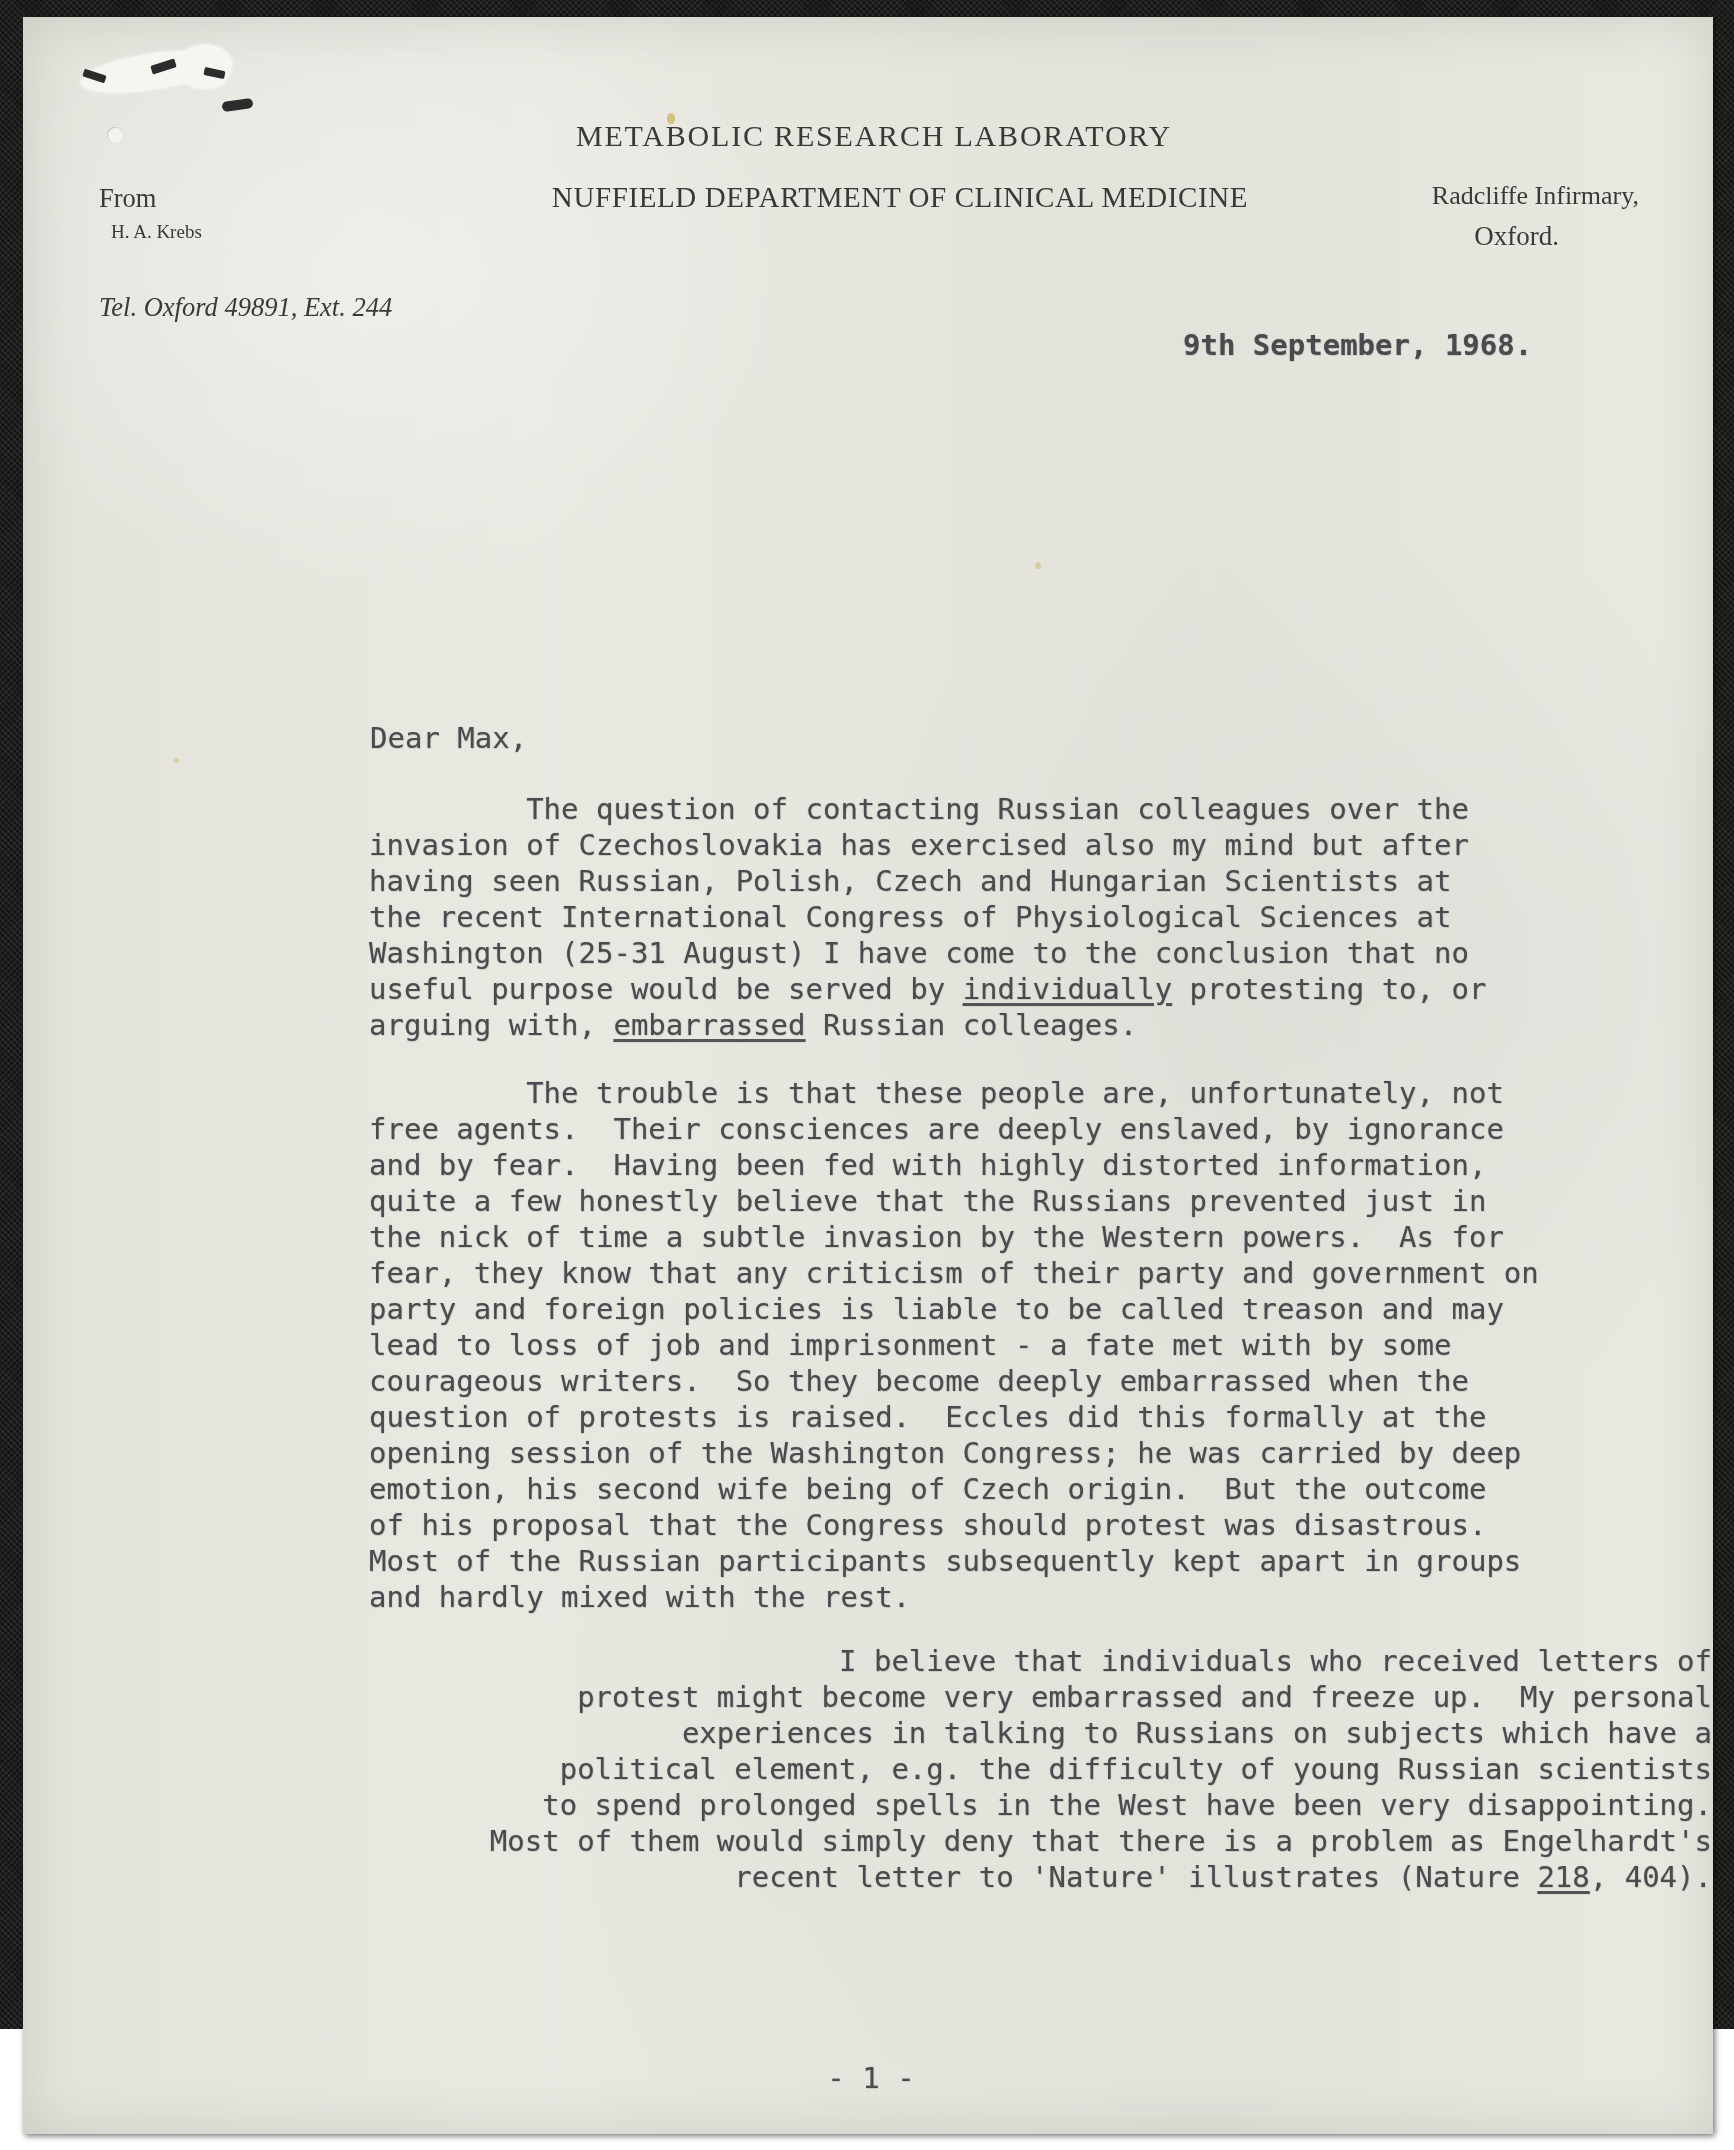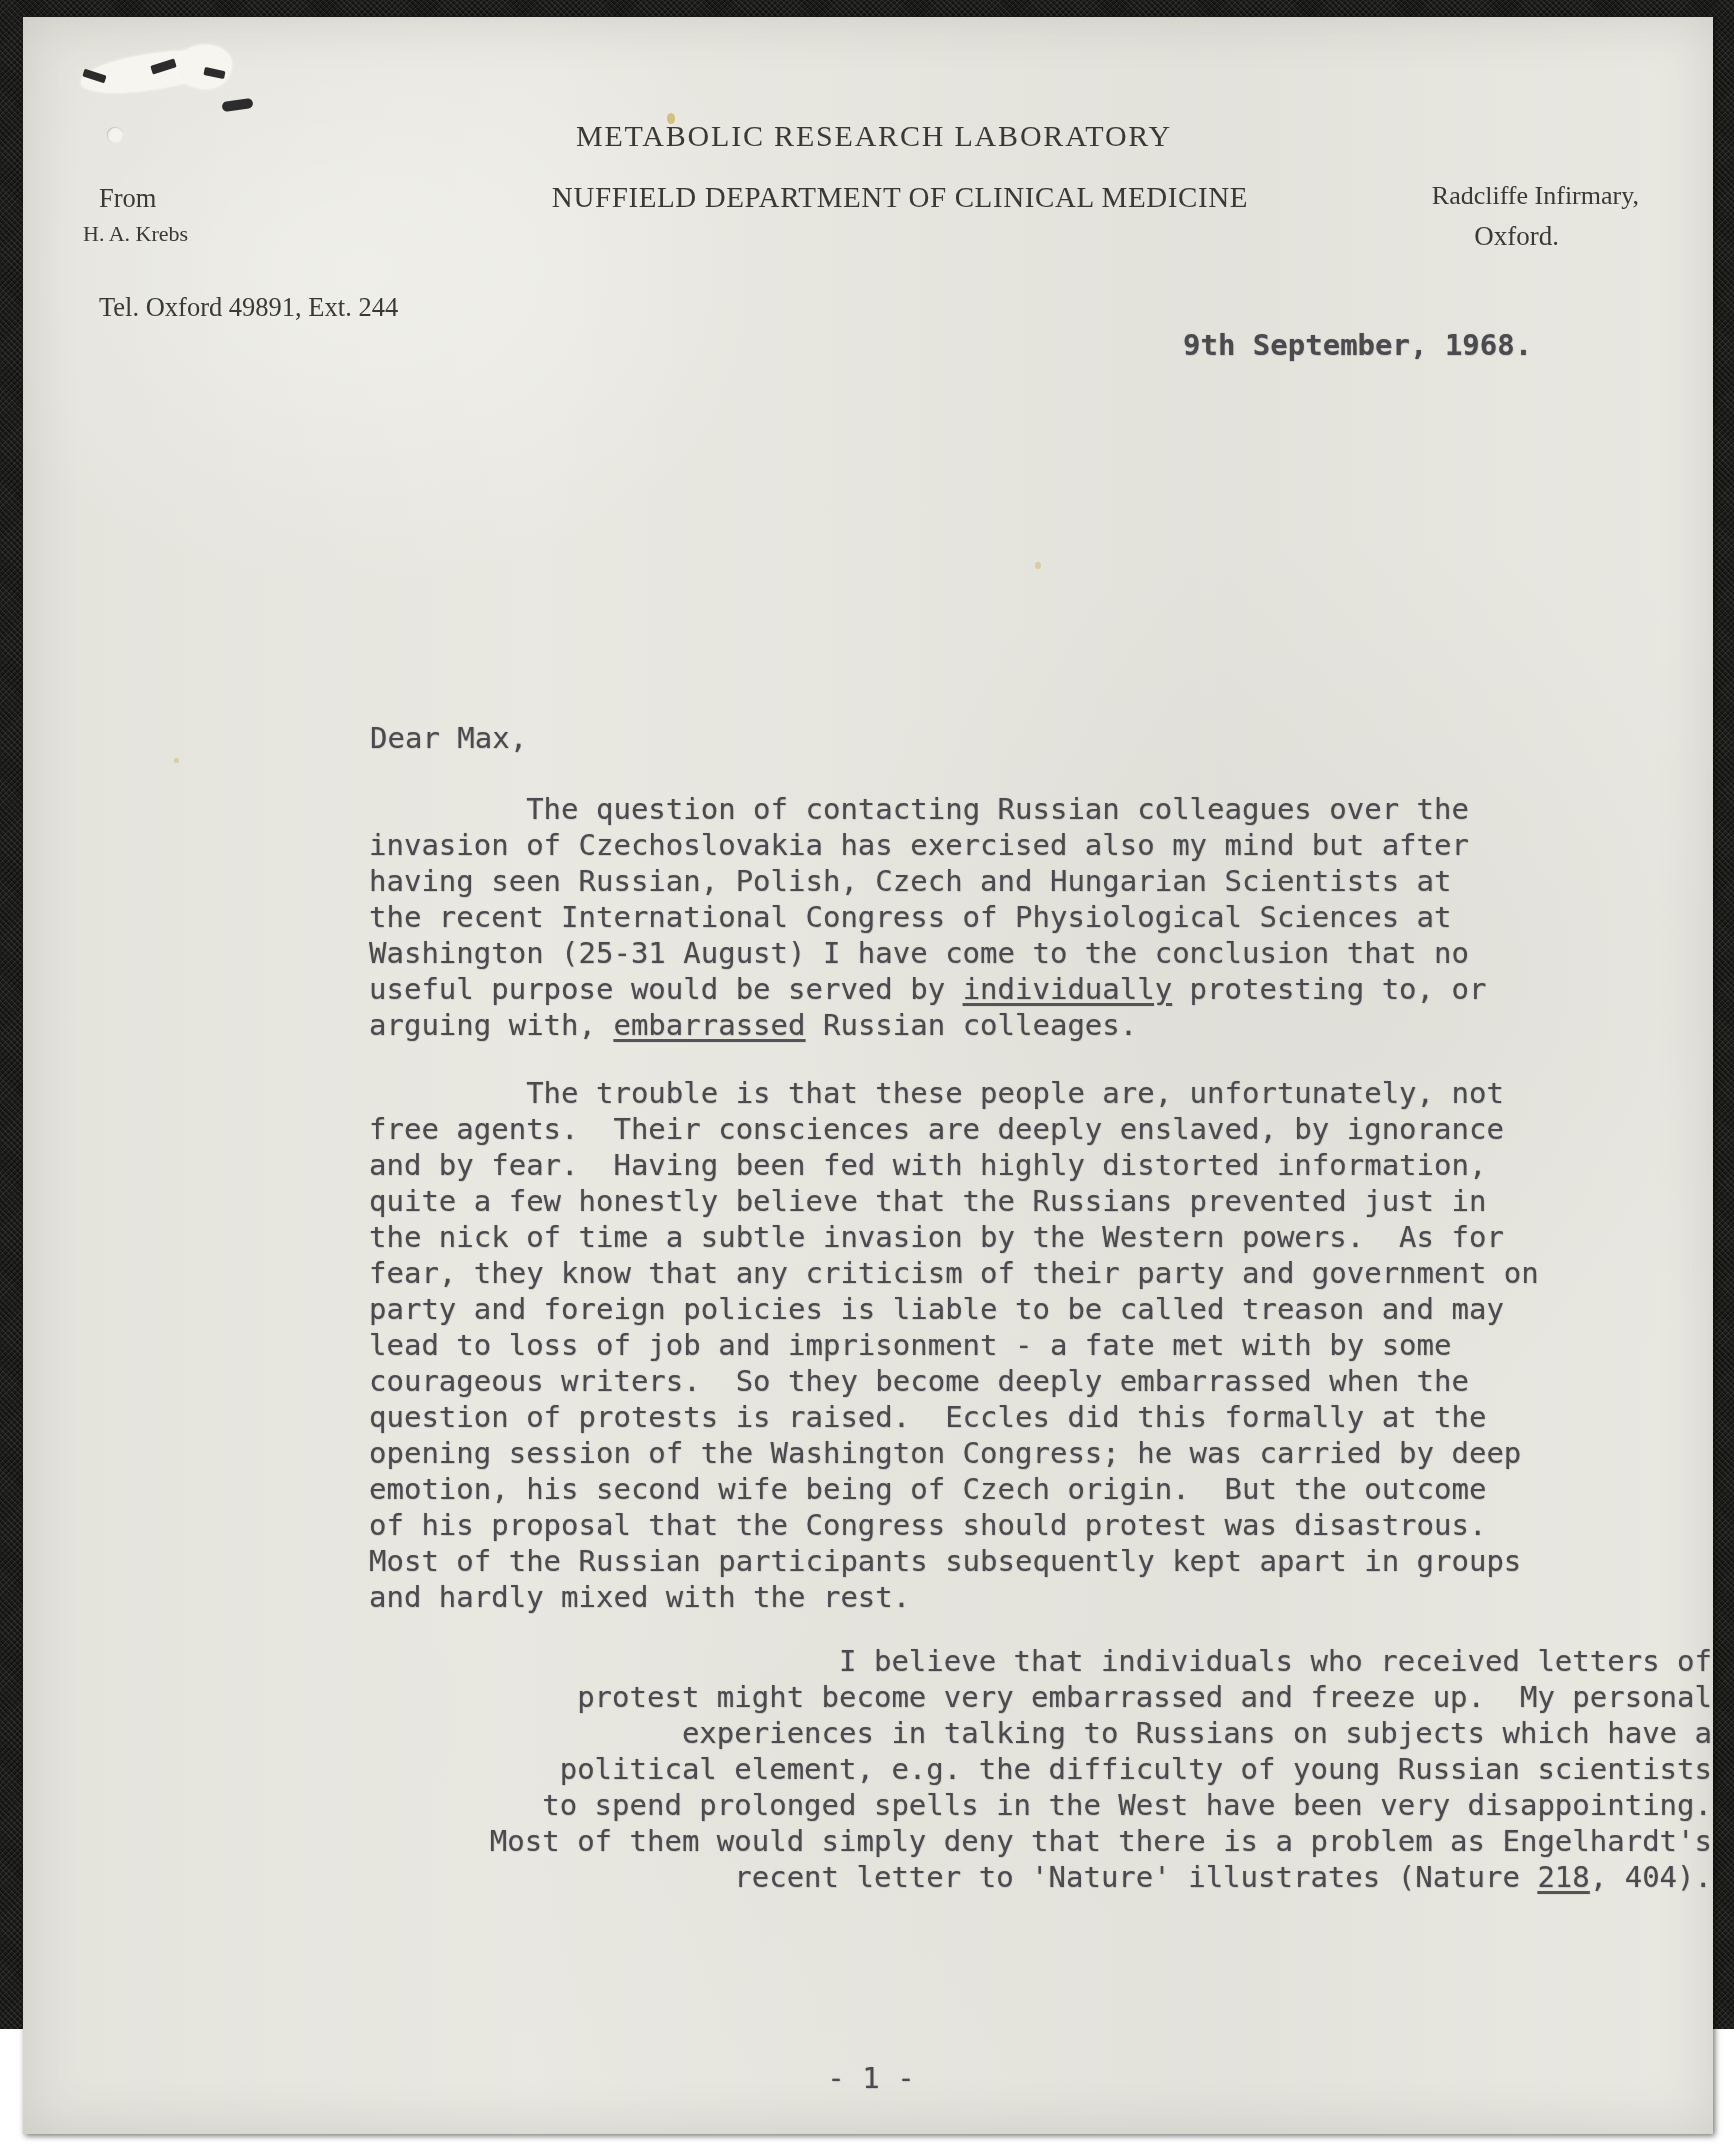--- a/index.html
+++ b/index.html
@@ -37,24 +37,24 @@
   }
   
   .lh {
     position: absolute;
     color: #3a3935;
     white-space: nowrap;
   }
   .lh-title    { top: 102px; left: 851px; transform: translateX(-50%); font-size: 30px; letter-spacing: 1.8px; }
   .lh-dept     { top: 164px; left: 877px; transform: translateX(-50%); font-size: 29px; letter-spacing: 0.6px; }
   .lh-from     { top: 166px; left: 76px;  font-size: 26.5px; }
-  .lh-name     { top: 204px; left: 60px;  font-size: 22px; }
+  .lh-name     { top: 204px; left: 88px;  font-size: 19px; }
   .lh-infirm   { top: 164px; right: 74px; font-size: 26px; }
   .lh-oxford   { top: 204px; right: 154px; font-size: 27px; }
-  .lh-tel      { top: 275px; left: 76px;  font-size: 26.5px; }
+  .lh-tel      { top: 275px; left: 76px;  font-size: 26.5px; font-style: italic; }
   
   .typed {
     position: absolute;
     font-family: "DejaVu Sans Mono", "Liberation Mono", monospace;
     font-size: 29px;
     line-height: 36px;
     color: #4b4b4f;
     text-shadow: 0 0 1.2px rgba(75,75,79,0.35), 0.6px 0.6px 0 rgba(75,75,79,0.12);
     white-space: pre-wrap;
   }

